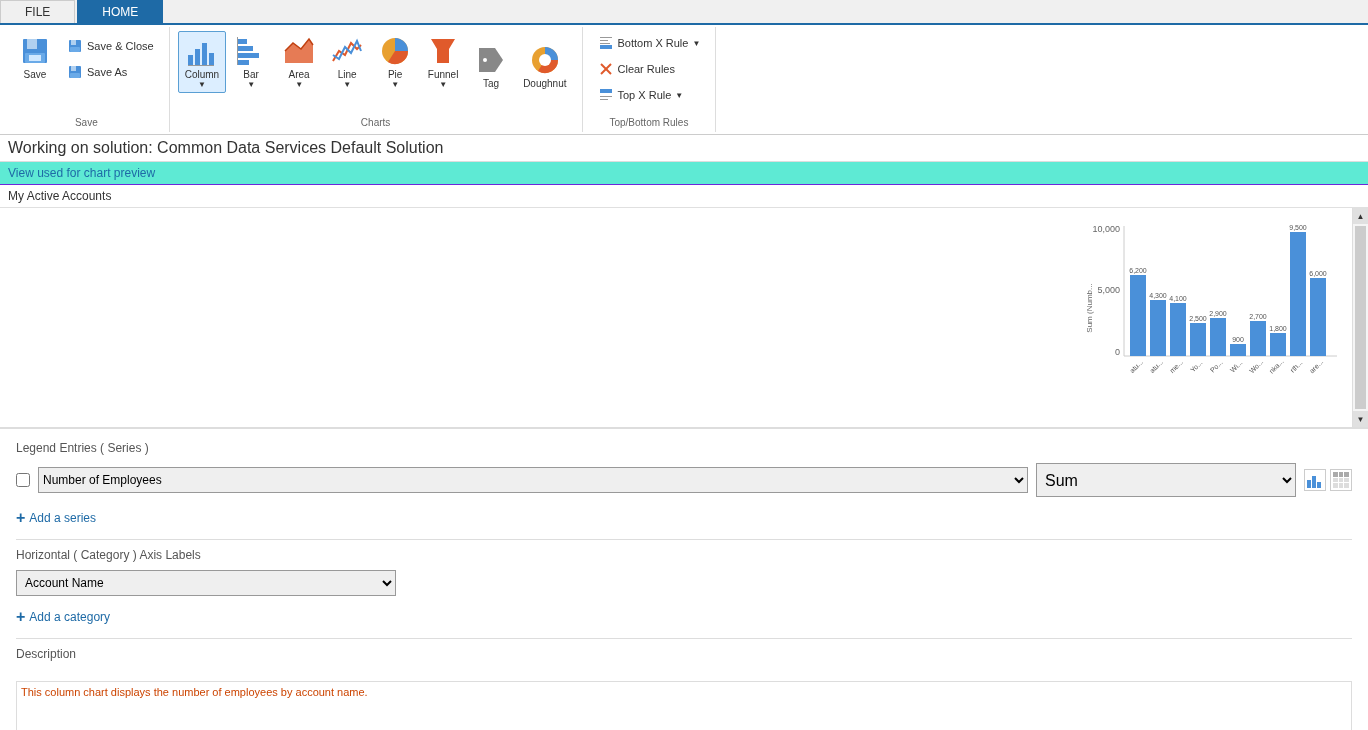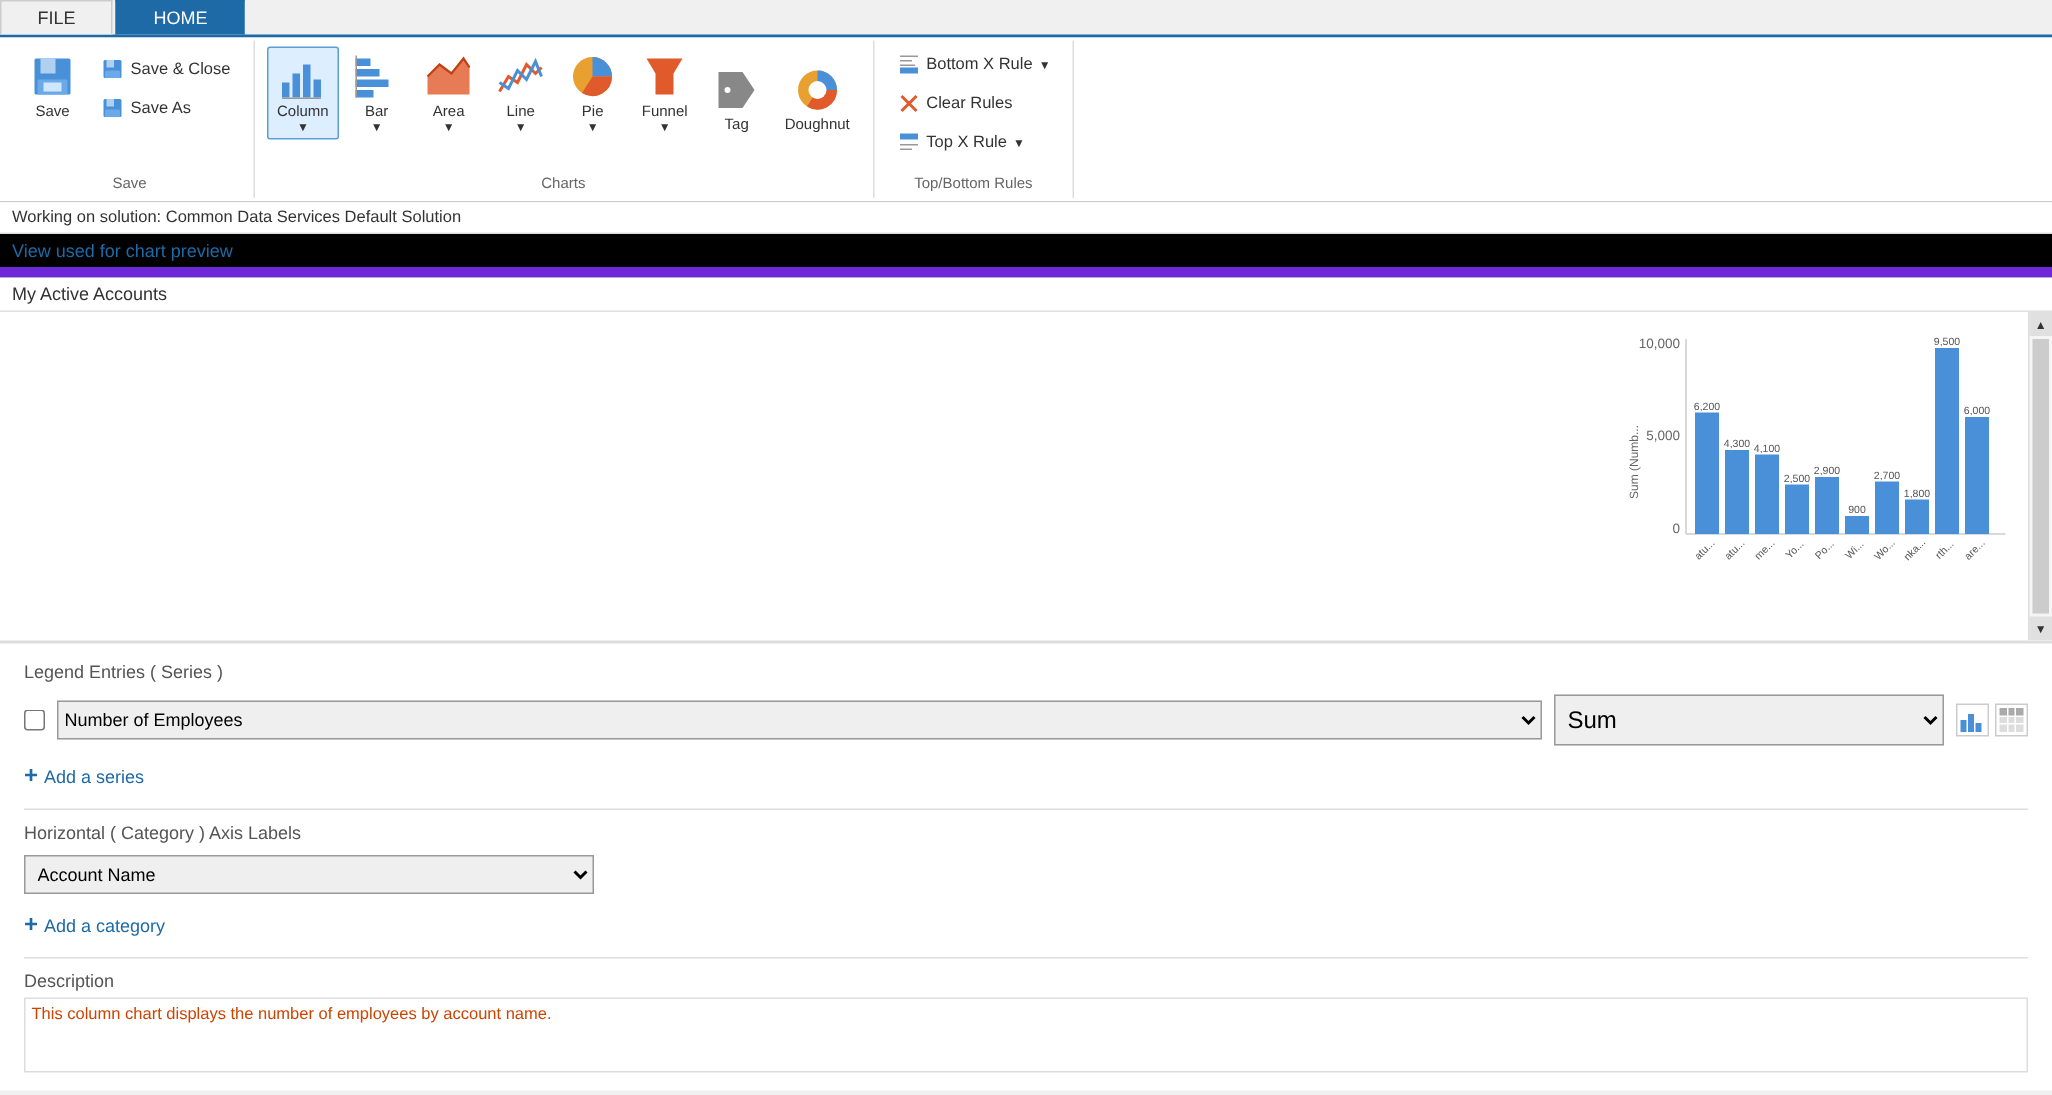--- a/index.html
+++ b/index.html
@@ -13,43 +13,43 @@
     
     .ribbon { background: white; border-bottom: 1px solid #ccc; display: flex; align-items: stretch; padding: 2px 4px; min-height: 110px; }
     .ribbon-group { display: flex; flex-direction: column; align-items: flex-start; border-right: 1px solid #ddd; padding: 4px 8px; }
     .ribbon-group-label { font-size: 10px; color: #666; text-align: center; width: 100%; margin-top: auto; padding-top: 4px; }
     .ribbon-buttons-row { display: flex; align-items: flex-end; gap: 2px; }
     .ribbon-btn { display: flex; flex-direction: column; align-items: center; justify-content: center; padding: 3px 6px; cursor: pointer; border: 1px solid transparent; border-radius: 2px; min-width: 44px; font-size: 10px; color: #333; background: transparent; }
     .ribbon-btn.active { background: #dceeff; border-color: #5a9fd4; justify-content: space-between; }
     .ribbon-btn .icon { width: 32px; height: 32px; display: flex; align-items: center; justify-content: center; margin-bottom: 2px; }
     .ribbon-btn-small { display: flex; align-items: center; gap: 4px; padding: 3px 6px; cursor: pointer; border: 1px solid transparent; border-radius: 2px; font-size: 11px; background: transparent; color: #333; }
     .ribbon-small-group { display: flex; flex-direction: column; gap: 2px; }
-    .info-bar { background: #000000; padding: 4px 8px; border-bottom: 7px solid #6d28d9; font-size: 12px; }
+    .info-bar { background: #5eead4; padding: 4px 8px; border-bottom: 1px solid #6d28d9; font-size: 12px; }
     .info-bar a { color: #1e6aa6; text-decoration: none; cursor: pointer; }
     .view-bar { background: white; padding: 4px 8px; border-bottom: 1px solid #e0e0e0; font-size: 12px; color: #333; }
     .chart-title-bar { background: white; padding: 4px 8px; border-bottom: 1px solid #e0e0e0; font-size: 12px; color: #333; }
 
     
     .chart-preview { background: white; display: flex; justify-content: flex-end; align-items: flex-start; padding: 10px; min-height: 220px; position: relative; overflow: hidden; }
 
     
     .config-area { background: white; padding: 12px 16px; border-top: 1px solid #ddd; }
     .section-title { font-size: 12px; color: #555; margin-bottom: 8px; }
     .series-row { display: flex; align-items: center; gap: 8px; margin-bottom: 8px; }
     .checkbox-wrap { display: flex; align-items: center; }
     .series-select { flex: 1; height: 26px; border: 1px solid #999; font-size: 12px; padding: 2px 0; }
     .agg-select { width: 260px; height: 34px; border: 1px solid #999; font-size: 16px; padding: 2px 4px; }
     .add-btn { display: flex; align-items: center; gap: 4px; color: #1e6aa6; cursor: pointer; font-size: 12px; padding: 4px 0; }
     .category-select { width: 380px; height: 26px; border: 1px solid #999; font-size: 12px; padding: 2px 4px; }
-    .desc-label { font-size: 12px; color: #555; margin-bottom: 4px; }
+    .desc-label { font-size: 12px; color: #555; margin-bottom: 20px; }
     .desc-text { font-size: 11px; color: #cc4400; padding: 4px; border: 1px solid #ddd; min-height: 50px; background: white; }
     .divider { border: none; border-top: 1px solid #ddd; margin: 8px 0; }
     .series-icons { display: flex; gap: 4px; align-items: center; }
 
-    .working-bar { padding: 4px 8px; background: white; border-bottom: 1px solid #ddd; font-size: 11px; font-weight: bold; }
+    .working-bar { padding: 4px 8px; background: white; border-bottom: 1px solid #ddd; font-size: 16px; font-weight: bold; }
     .working-bar span { font-weight: normal; }
 
     select { appearance: auto; }
 
     .main-content { background: white; }
   </style>
 </head>
 <body>
 
 <div class="tab-bar">

